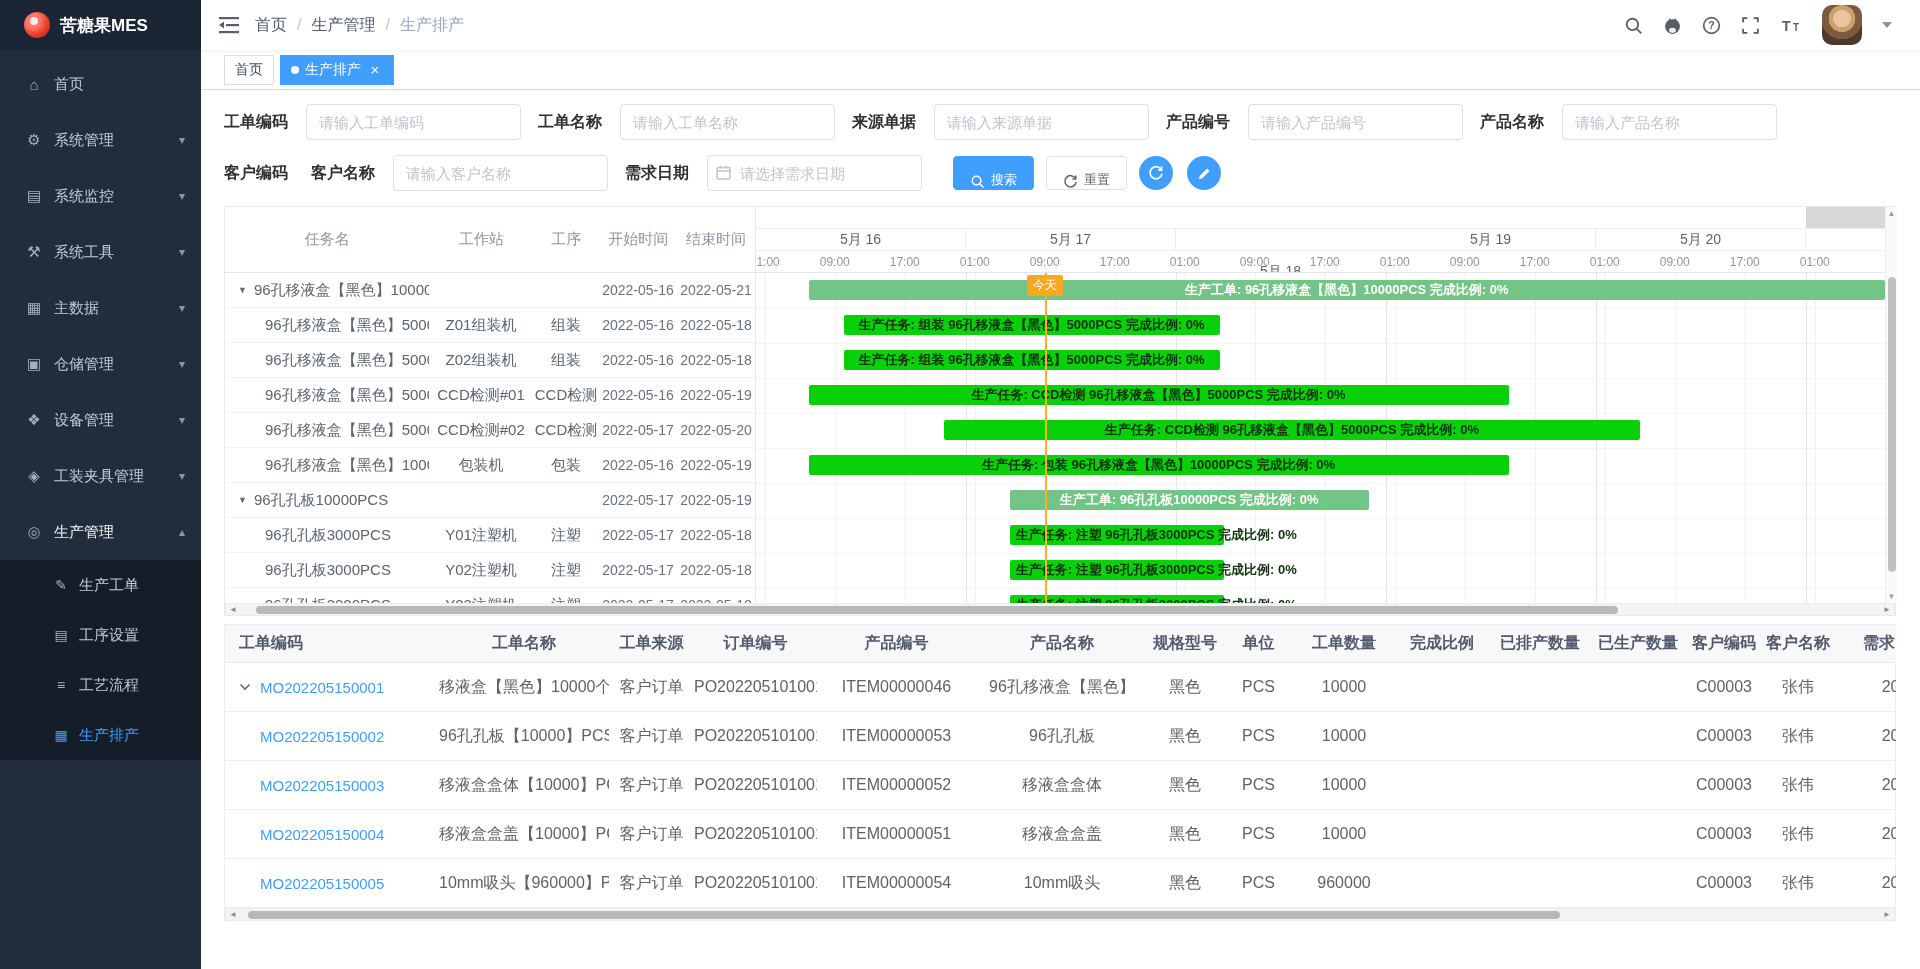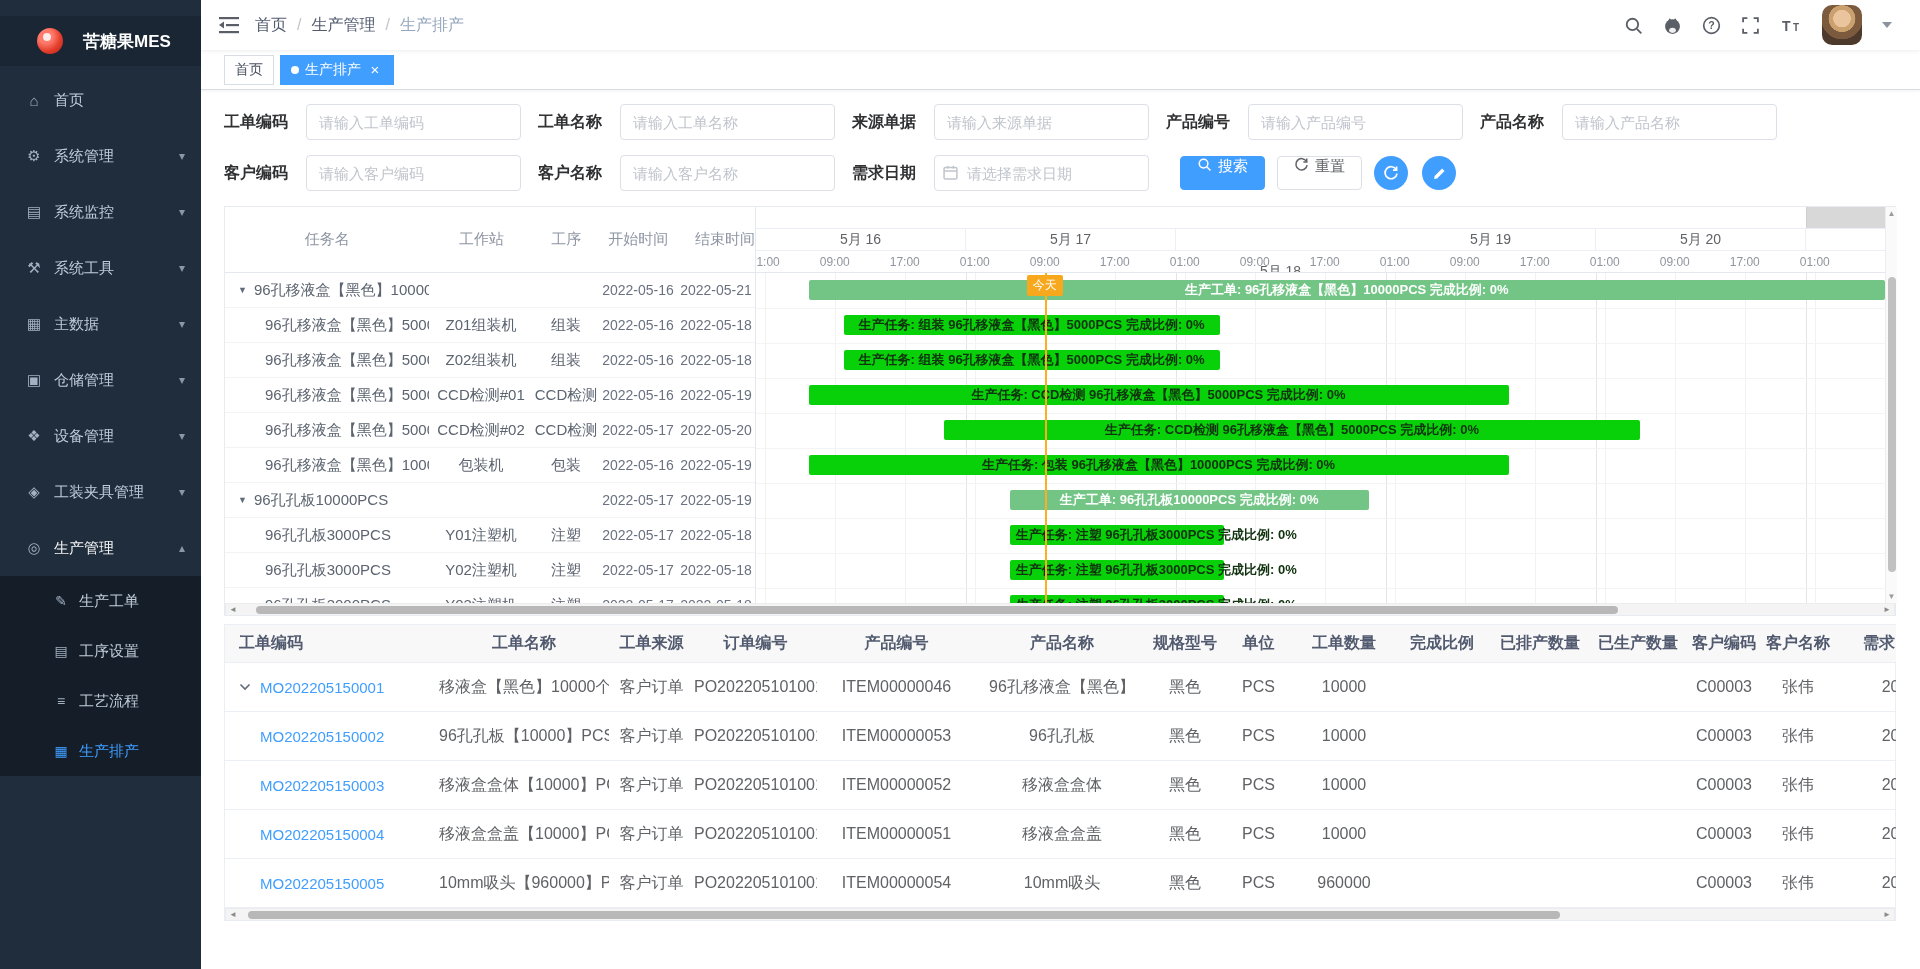--- a/index.html
+++ b/index.html
@@ -2,21 +2,21 @@
 <html><head>
 <meta charset="utf-8">
 <style>
   *{margin:0;padding:0;box-sizing:border-box;}
   html,body{width:1920px;height:969px;overflow:hidden;background:#fff;
     font-family:"Liberation Sans","DejaVu Sans",sans-serif;color:#303133;}
   #app{position:relative;width:1920px;height:969px;}
 
   
   .sidebar{position:absolute;left:0;top:0;width:201px;height:100%;background:#1f2d3d;z-index:10;}
-  .logo{height:50px;display:flex;align-items:center;padding-left:37px;gap:20px;background:#1a2633;cursor:pointer;margin-top:16px;}
+  .logo{height:50px;display:flex;align-items:center;padding-left:24px;gap:10px;background:#1a2633;cursor:pointer;}
   .logo-badge{width:26px;height:26px;border-radius:50%;flex:none;
     background:radial-gradient(circle at 34% 32%,#ff7a6b 0 28%,#e33e2b 60%,#b71c1c 100%);position:relative;}
   .logo-badge::after{content:"";position:absolute;left:6px;top:5px;width:8px;height:8px;border-radius:50%;
     background:rgba(255,255,255,.85);}
   .logo-text{color:#fff;font-weight:bold;font-size:17px;white-space:nowrap;}
   .menu{padding-top:6px;}
   .menu-item{height:56px;display:flex;align-items:center;padding:0 16px 0 24px;color:#bfcbd9;font-size:15px;cursor:pointer;white-space:nowrap;}
   .menu-item .mi-glyph{width:20px;margin-right:10px;font-size:15px;text-align:center;flex:none;color:#a3b1c2;}
   .menu-item .mi-arrow{margin-left:auto;font-size:12px;color:#8a97a5;}
   .menu-item.active{color:#f4f4f5;}
@@ -55,35 +55,35 @@
   .filter-row{display:flex;align-items:center;margin-bottom:15px;}
   .f-field{display:flex;align-items:center;margin-right:17px;}
   .f-label{width:70px;font-size:16px;font-weight:bold;color:#303133;white-space:nowrap;flex:none;}
   .f-input-wrap{position:relative;width:215px;height:36px;flex:none;margin-left:12px;}
   .f-input{width:100%;height:100%;border:1px solid #dcdfe6;border-radius:4px;padding:0 12px;font-size:15px;color:#606266;
     font-family:inherit;outline:none;background:#fff;}
   .f-input::placeholder{color:#c0c4cc;}
   .f-input.with-icon{padding-left:32px;}
   .cal-ic{position:absolute;left:9px;top:10px;pointer-events:none;}
   .filter-actions{display:flex;align-items:center;gap:12px;margin-left:14px;}
-  .btn{height:34px;display:inline-flex;align-items:flex-start;gap:6px;padding:0 16px;border-radius:4px;font-size:15px;
+  .btn{height:34px;display:inline-flex;align-items:flex-end;gap:6px;padding:0 16px;border-radius:4px;font-size:13px;
     cursor:pointer;font-family:inherit;border:1px solid transparent;}
   .btn.primary{background:#409eff;border-color:#409eff;color:#fff;}
   .btn.plain{background:#fff;border-color:#dcdfe6;color:#606266;}
   .circle-btn{width:34px;height:34px;border-radius:50%;background:#409eff;border:none;display:flex;align-items:center;
     justify-content:center;cursor:pointer;}
   .circle-btn + .circle-btn{margin-left:2px;}
 
   
   .gantt-wrap{border:1px solid #e8ebf0;border-bottom:none;}
   .gantt{display:flex;height:396px;position:relative;background:#fff;}
   .gantt-left{width:531px;flex:none;border-right:1px solid #e4e7ed;}
   .g-lhead{height:66px;display:flex;align-items:center;border-bottom:1px solid #e4e7ed;color:#8e95a3;font-size:15px;}
   .g-lhcell{text-align:center;white-space:nowrap;overflow:hidden;}
-  .glc0{width:205px;}.glc1{width:104px;}.glc2{width:66px;}.glc3{width:78px;}.glc4{width:78px;text-align:right;}
+  .glc0{width:205px;}.glc1{width:104px;}.glc2{width:66px;}.glc3{width:78px;}.glc4{width:78px;}
   .g-lrows{height:330px;overflow:hidden;}
   .g-row{height:35px;display:flex;align-items:center;border-bottom:1px solid #f2f3f5;font-size:15px;color:#5c6470;cursor:pointer;}
   .g-name{display:flex;align-items:center;white-space:nowrap;overflow:hidden;}
   .g-name.parent{padding-left:13px;font-size:15px;}
   .g-name.child{padding-left:40px;}
   .g-tri{font-size:9px;color:#5f6b7a;margin-right:7px;flex:none;}
   .g-cell{text-align:center;white-space:nowrap;overflow:hidden;flex:none;}
   .g-cell.date{font-size:14px;color:#6a7280;}
 
   .gantt-right{width:1129px;flex:none;position:relative;overflow:hidden;}
@@ -295,21 +295,20 @@
           </div>
           <div class="f-field">
             <label class="f-label">产品名称</label>
             <div class="f-input-wrap"><input class="f-input" type="text" placeholder="请输入产品名称" style=""></div>
           </div>
         </div>
 
       <div class="filter-row" id="filter-row-2">
         <div class="f-field">
             <label class="f-label">客户编码</label>
-            <div class="f-input-wrap"><input class="f-input" type="text" placeholder="请输入客户编码" style=""></div>
           </div>
           <div class="f-field">
             <label class="f-label">客户名称</label>
             <div class="f-input-wrap"><input class="f-input" type="text" placeholder="请输入客户名称" style=""></div>
           </div>
           <div class="f-field">
             <label class="f-label">需求日期</label>
             <div class="f-input-wrap"><span class="cal-ic"><svg width="15" height="15" viewBox="0 0 14 14">
                   <rect x="1" y="2.4" width="12" height="10.6" rx="1.2" fill="none" stroke="#c0c4cc" stroke-width="1.4"></rect>
                   <line x1="1" y1="5.6" x2="13" y2="5.6" stroke="#c0c4cc" stroke-width="1.4"></line>

